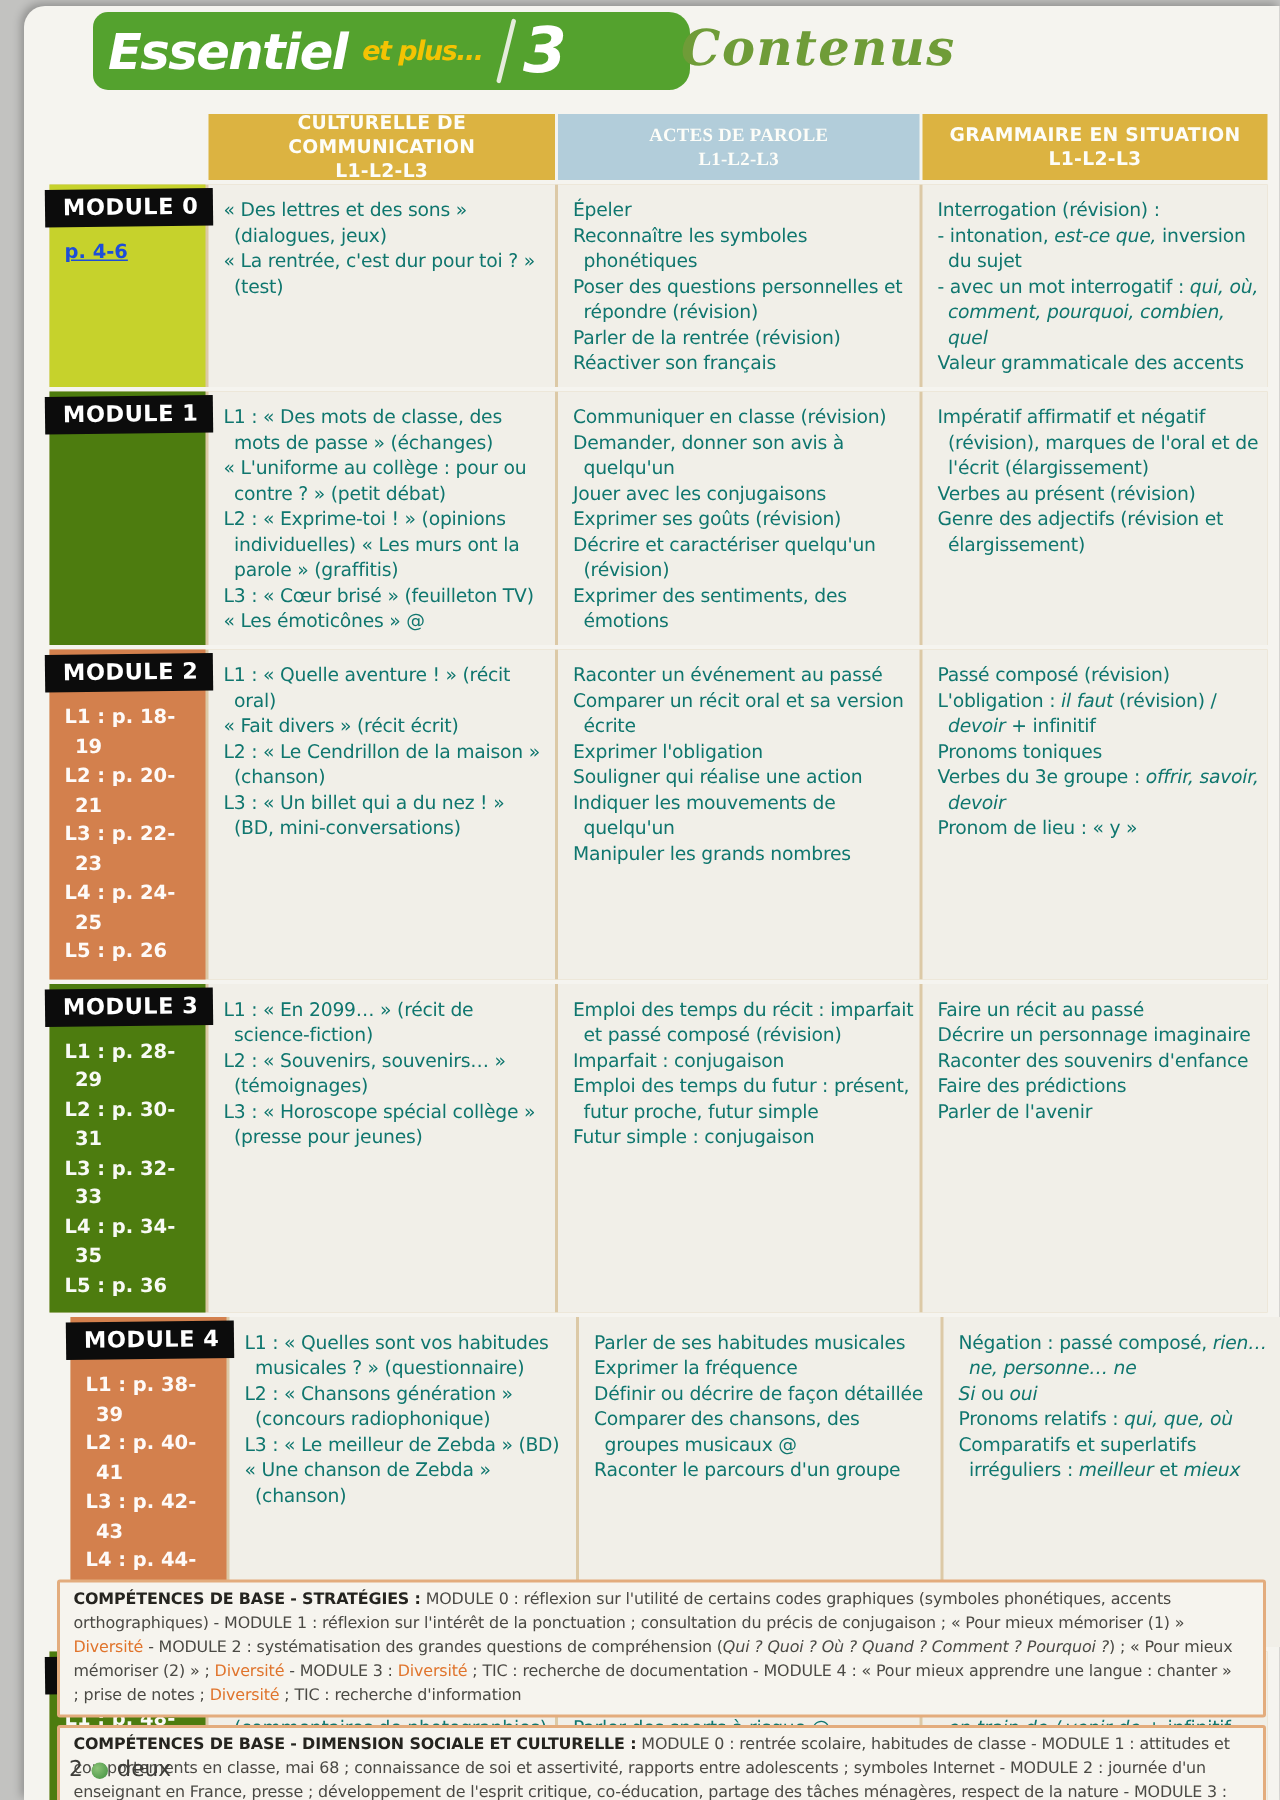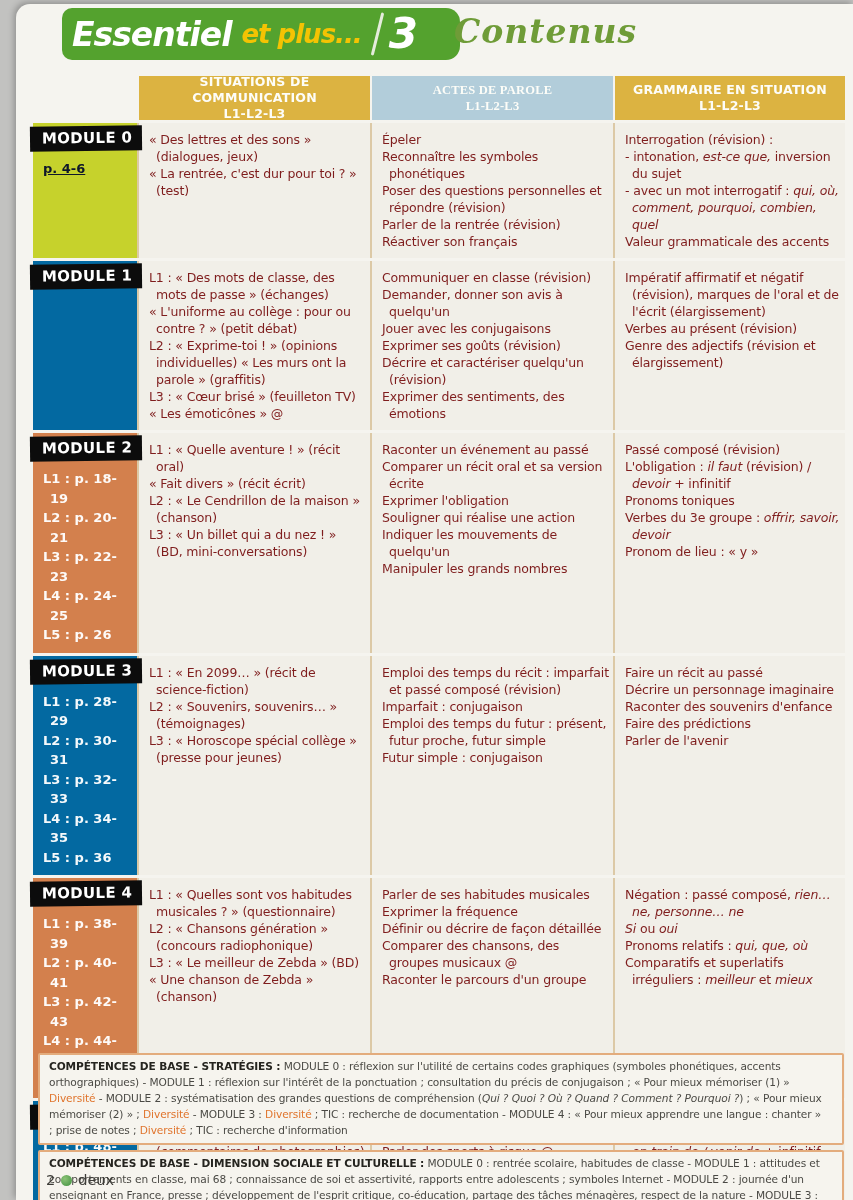--- a/index.html
+++ b/index.html
@@ -3,46 +3,46 @@
 <meta charset="utf-8">
 <style>
   html,body{margin:0;padding:0;width:853px;height:1200px;overflow:hidden;
     font-family:"DejaVu Sans","Liberation Sans",sans-serif;background:#c2c2c0;}
   .page{position:absolute;left:16px;top:4px;width:837px;height:1196px;
     background:#f5f4ef;border-radius:14px 0 0 0;box-shadow:-2px -2px 6px rgba(0,0,0,.25);}
   
   .brand-banner{position:absolute;left:46px;top:4px;width:378px;height:52px;
     background:#54a22e;border-radius:10px 14px 14px 10px;display:flex;align-items:center;padding:0 10px;}
   .brand-main{color:#ffffff;font-size:33px;font-weight:bold;font-style:italic;letter-spacing:-1px;}
-  .brand-accent{color:#f4c303;font-size:26px;font-weight:bold;font-style:italic;margin-left:10px;letter-spacing:-1px;}
+  .brand-accent{color:#f4c303;font-size:18px;font-weight:bold;font-style:italic;margin-left:10px;letter-spacing:-1px;}
   .brand-slash{width:3px;height:44px;background:#f5f4ef;transform:rotate(14deg);margin:0 10px 0 14px;border-radius:2px;opacity:.9;}
   .brand-number{color:#ffffff;font-size:42px;font-weight:bold;font-style:italic;line-height:1;}
   .brand-subtitle{position:absolute;left:438px;top:8px;color:#6f9c38;font-size:33px;
     font-weight:bold;font-style:italic;letter-spacing:1px;font-family:"DejaVu Serif","Liberation Serif",serif;}
   
   .tbl{position:absolute;left:17px;top:72px;width:812px;}
   .trow{display:grid;grid-template-columns:104px 231px 241px 230px;column-gap:2px;margin-bottom:3px;}
   .trow.body{background:#dcc9a6;}
   .hcell{height:44px;display:flex;flex-direction:column;align-items:center;justify-content:center;
     color:#fdfdf8;font-weight:bold;font-size:12.5px;text-align:center;line-height:1.3;letter-spacing:.2px;}
   .hcell.gold{background:#dcb341;}
   .hcell.blue{background:#b2cdda;font-family:Liberation Serif, serif;}
   .cell{background:#f1efe8;padding:8px 4px 8px 10px;font-size:12.5px;line-height:1.36;
-    color:#7f1d1d;letter-spacing:-0.15px;}
+    color:#0f766e;letter-spacing:-0.15px;}
   .line{text-indent:-7px;padding-left:7px;}
   .modcell{position:relative;padding:36px 10px 8px 10px;}
   .m0{background:#c6d22c;}
-  .mgreen{background:#0369a1;}
+  .mgreen{background:#4d7c0f;}
   .morange{background:#d3804d;}
   .badge{position:absolute;top:3px;left:-3px;background:#0c0c0c;color:#ffffff;font-weight:bold;
     font-size:15px;padding:3px 10px 4px 12px;white-space:nowrap;transform:rotate(-0.7deg);letter-spacing:.3px;}
   .pages{font-weight:bold;color:rgba(255,255,255,.96);font-size:13px;line-height:1.5;}
-  .m0 .pages{color:#0f172a;text-decoration:underline;}
+  .m0 .pages{color:#1d4ed8;text-decoration:underline;}
   .r0{min-height:112px;} .r1{min-height:157px;} .r2{min-height:129px;} .r3{min-height:105px;}
-  .r4{min-height:135px;} .r5{min-height:149px;}
+  .r4{min-height:135px;margin-left:14px;} .r5{min-height:149px;}
   
   .comps{position:absolute;left:22px;top:1049px;width:806px;}
   .comp-box{border:2px solid #e3ac7d;background:#f6f4ee;border-radius:2px;
     padding:4px 20px 5px 9px;margin-bottom:5px;font-size:10.6px;line-height:1.5;color:#4a4944;letter-spacing:-0.1px;}
   .comp-title{font-weight:bold;color:#25241f;}
   .orange{color:#e0742c;}
   i{font-style:italic;}
   
   .footer{position:absolute;left:30px;top:1168px;display:flex;align-items:center;gap:6px;
     font-size:14.5px;color:#3d3c38;}
@@ -60,21 +60,21 @@
     <span class="brand-slash"></span>
     <span class="brand-number">3</span>
   </div>
   <div class="brand-subtitle">Contenus</div>
 
   <div class="tbl">
 
     <div class="trow">
       <div></div>
       <div class="hcell gold">
-        <span>SITUATIONS DE COMMUNICATION</span>
+        <span>CULTURELLE DE COMMUNICATION</span>
         <span>L1-L2-L3</span>
       </div>
       <div class="hcell blue">
         <span>ACTES DE PAROLE</span>
         <span>L1-L2-L3</span>
       </div>
       <div class="hcell gold">
         <span>GRAMMAIRE EN SITUATION</span>
         <span>L1-L2-L3</span>
       </div>

